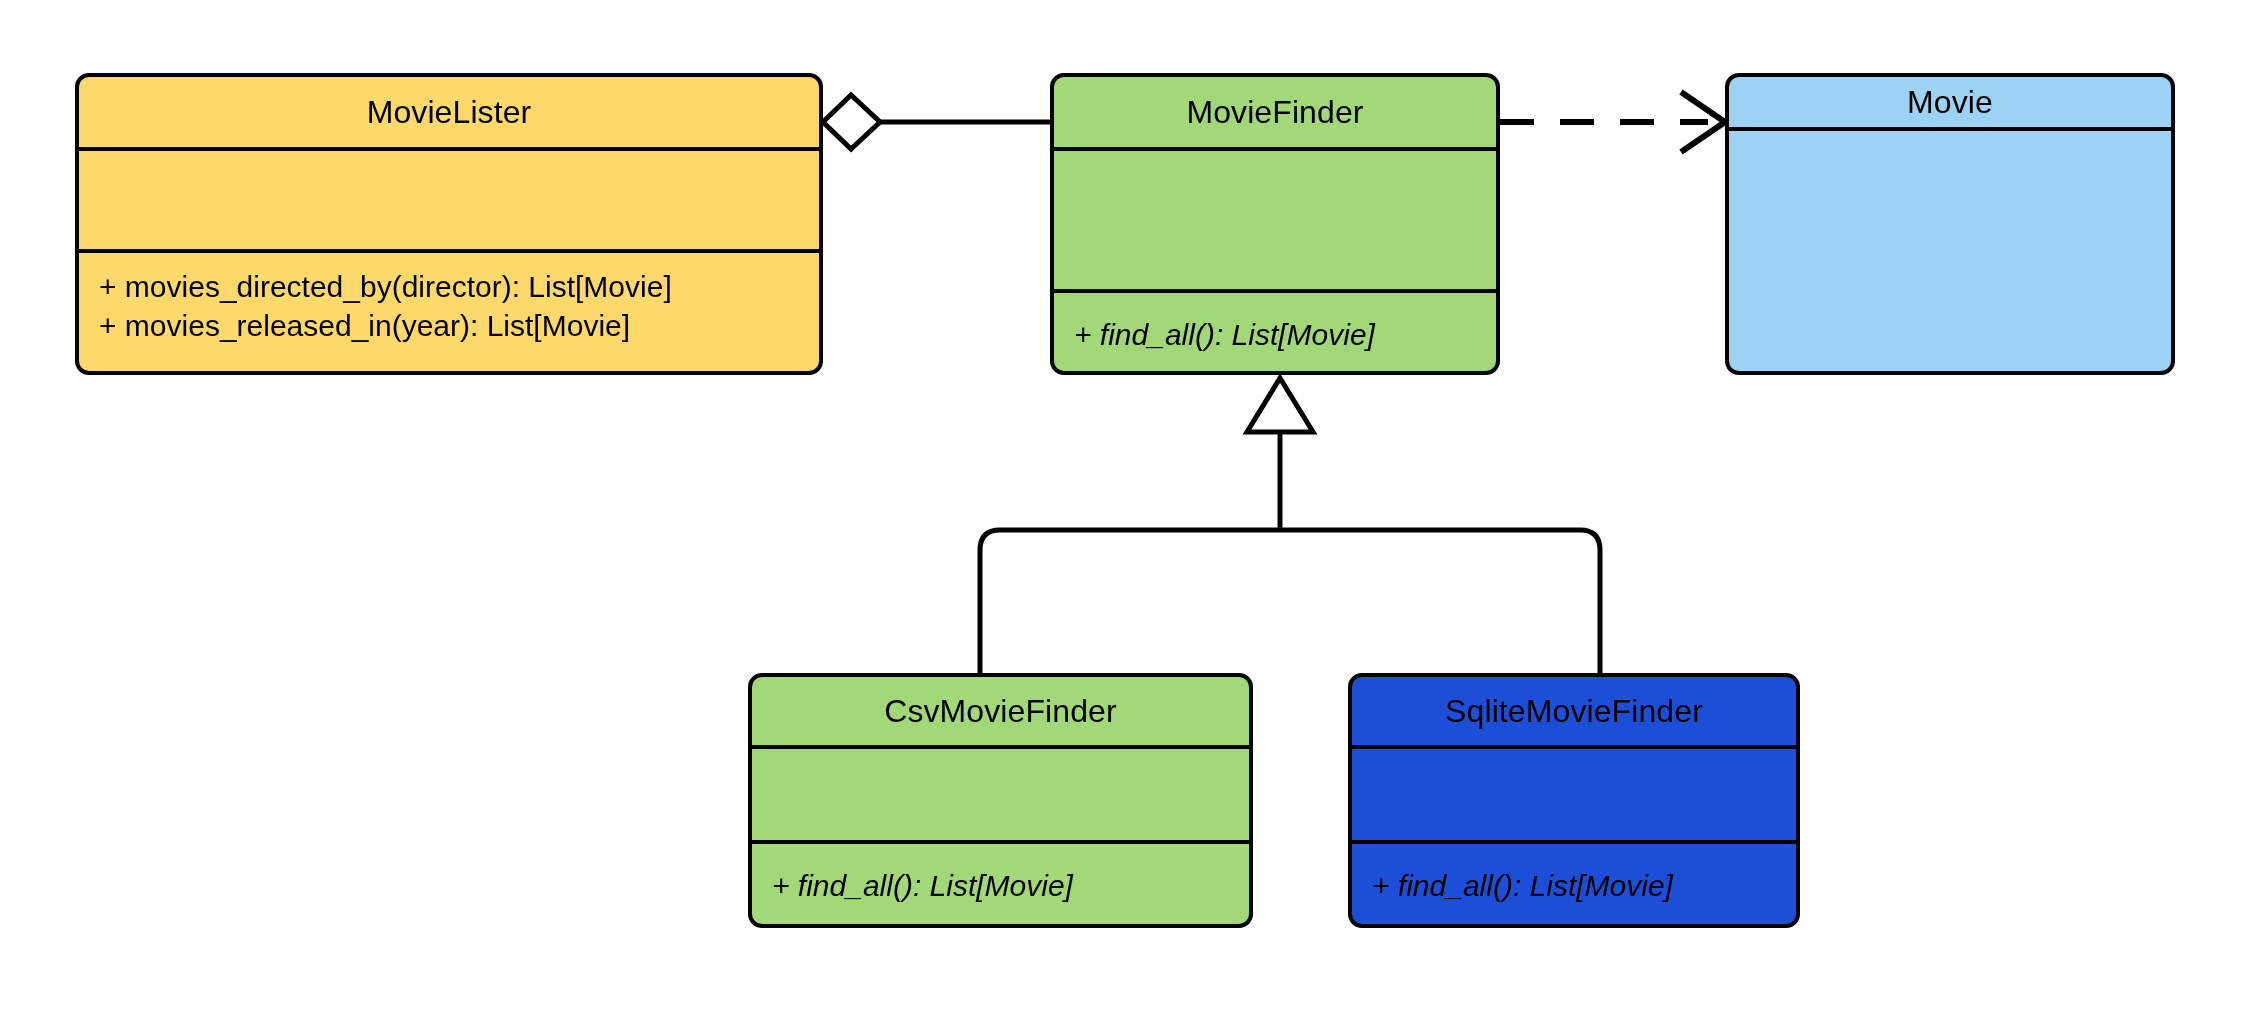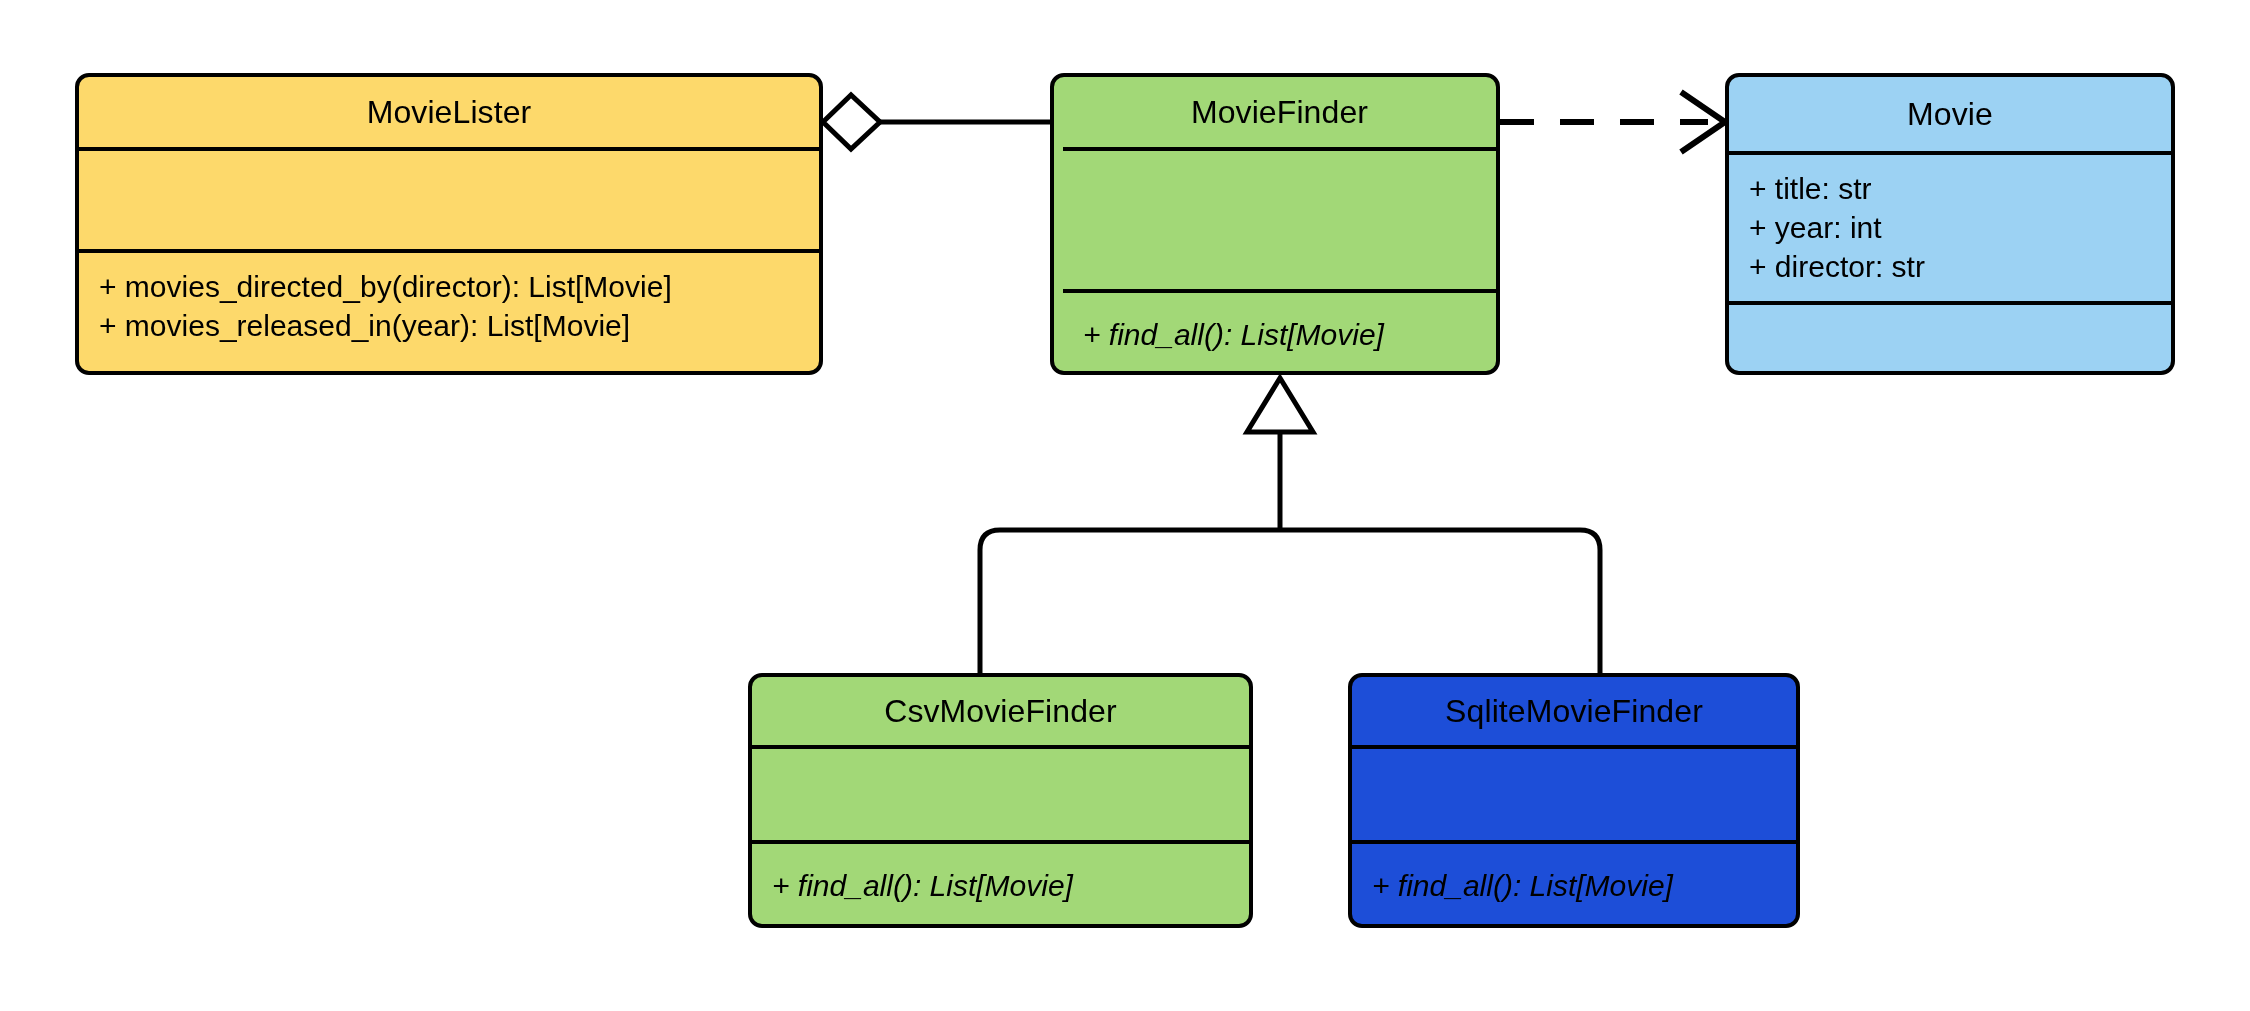--- a/index.html
+++ b/index.html
@@ -102,35 +102,30 @@
 
   <div class="uml-class" style="left:75px; top:73px; width:748px; height:302px; background:#fdd96b;">
     <div class="compartment class-name" style="height:70px;">MovieLister</div>
     <div class="compartment divider-top empty-compartment" style="height:102px;"></div>
     <div class="compartment divider-top member-list" style="flex:1;">
       <div class="member">+ movies_directed_by(director): List[Movie]</div>
       <div class="member">+ movies_released_in(year): List[Movie]</div>
     </div>
   </div>
 
-  <div class="uml-class" style="left:1050px; top:73px; width:450px; height:302px; background:#a2d877;padding-left:9px;">
+  <div class="uml-class" style="left:1050px; top:73px; width:450px; height:302px; background:#a2d877;">
     <div class="compartment class-name" style="height:70px;">MovieFinder</div>
     <div class="compartment divider-top empty-compartment" style="height:142px;"></div>
     <div class="compartment divider-top member-list bottom-aligned" style="flex:1;">
       <div class="member">+ find_all(): List[Movie]</div>
     </div>
   </div>
 
   <div class="uml-class" style="left:1725px; top:73px; width:450px; height:302px; background:#9cd2f3;">
-    <div class="compartment class-name" style="height:74px;">Movie</div>
-    <div class="compartment divider-top member-list" style="height:150px;">
-      <div class="member">+ title: str</div>
-      <div class="member">+ year: int</div>
-      <div class="member">+ director: str</div>
-    </div>
+    <div class="compartment class-name" style="height:50px;">Movie</div>
     <div class="compartment divider-top empty-compartment" style="flex:1;"></div>
   </div>
 
   <div class="uml-class" style="left:748px; top:673px; width:505px; height:255px; background:#a2d877;">
     <div class="compartment class-name" style="height:68px;">CsvMovieFinder</div>
     <div class="compartment divider-top empty-compartment" style="height:95px;"></div>
     <div class="compartment divider-top member-list bottom-aligned" style="flex:1;">
       <div class="member">+ find_all(): List[Movie]</div>
     </div>
   </div>

